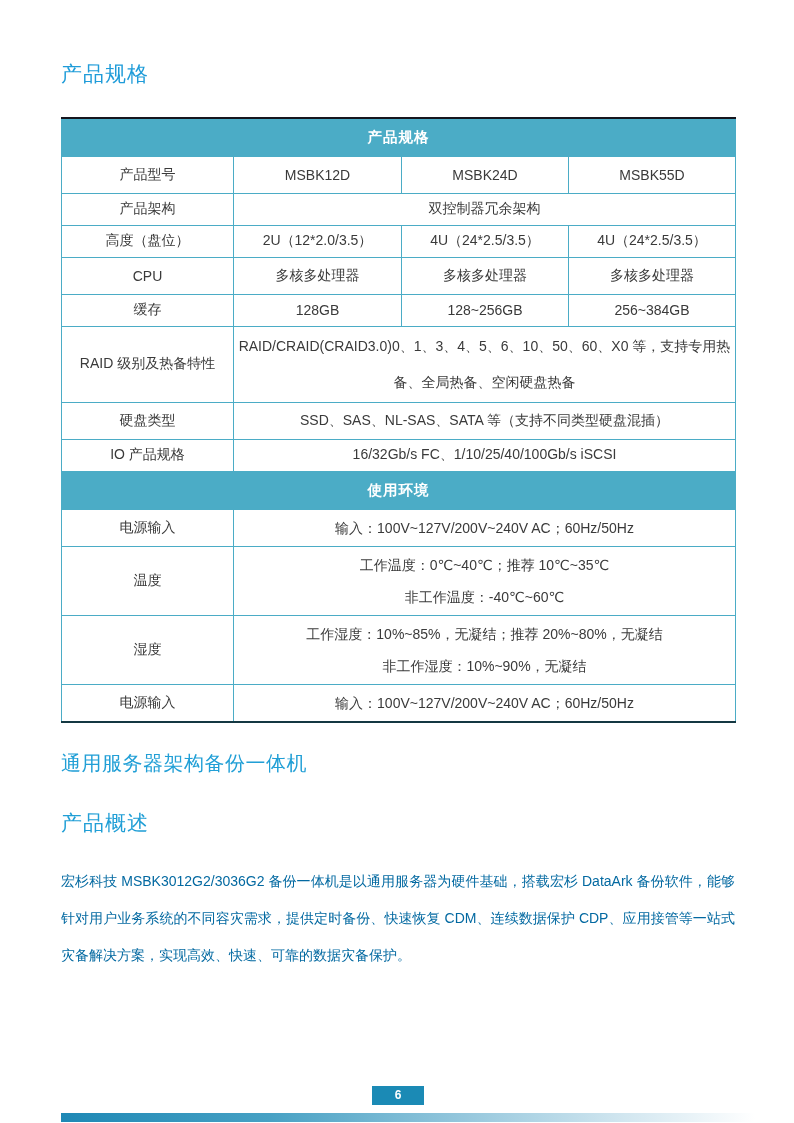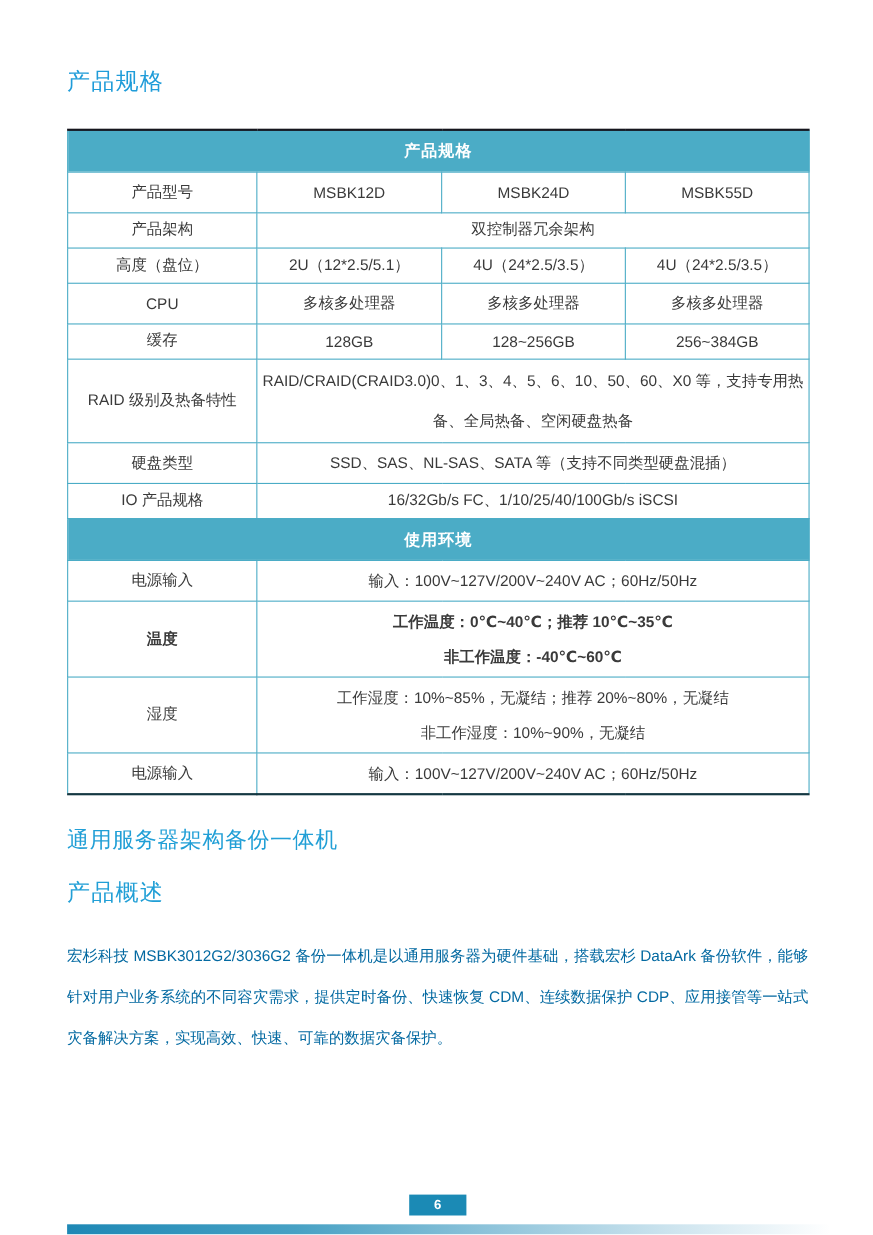--- a/index.html
+++ b/index.html
@@ -46,33 +46,33 @@
     font-weight: bold;
     font-size: 14.5px;
     height: 38px;
     letter-spacing: 1px;
     border-color: #4bacc6;
   }
   tr.rh-m td { height: 37px; }
   tr.rh-s td { height: 32px; }
   tr.rh-raid td { height: 76px; }
   tr.rh-raid td.merged { line-height: 36px; padding: 0 2px; }
-  tr.rh-2a td { height: 60px; font-weight: bold; }
+  tr.rh-2a td { height: 60px; }
   tr.rh-2b td { height: 66px; }
   .cell-line { line-height: 32px; }
 
   h2.doc-h2 {
     margin-top: 27px;
     font-size: 20px;
     font-weight: 400;
     color: #219fd6;
     letter-spacing: 0.5px;
   }
   h3.doc-h3 {
-    margin-top: 20px;
+    margin-top: 32px;
     font-size: 21px;
     font-weight: 400;
     color: #219fd6;
     letter-spacing: 1px;
   }
   p.overview {
     margin-top: 26px;
     font-size: 14px;
     line-height: 37px;
     text-align: justify;
@@ -124,21 +124,21 @@
           <td>MSBK55D</td>
         </tr>
 
         <tr class="rh-s">
           <td>产品架构</td>
           <td colspan="3" class="merged">双控制器冗余架构</td>
         </tr>
 
         <tr class="rh-s">
           <td>高度（盘位）</td>
-          <td>2U（12*2.5/5.1）</td>
+          <td>2U（12*2.0/3.5）</td>
           <td>4U（24*2.5/3.5）</td>
           <td>4U（24*2.5/3.5）</td>
         </tr>
 
         <tr class="rh-m">
           <td>CPU</td>
           <td>多核多处理器</td>
           <td>多核多处理器</td>
           <td>多核多处理器</td>
         </tr>

